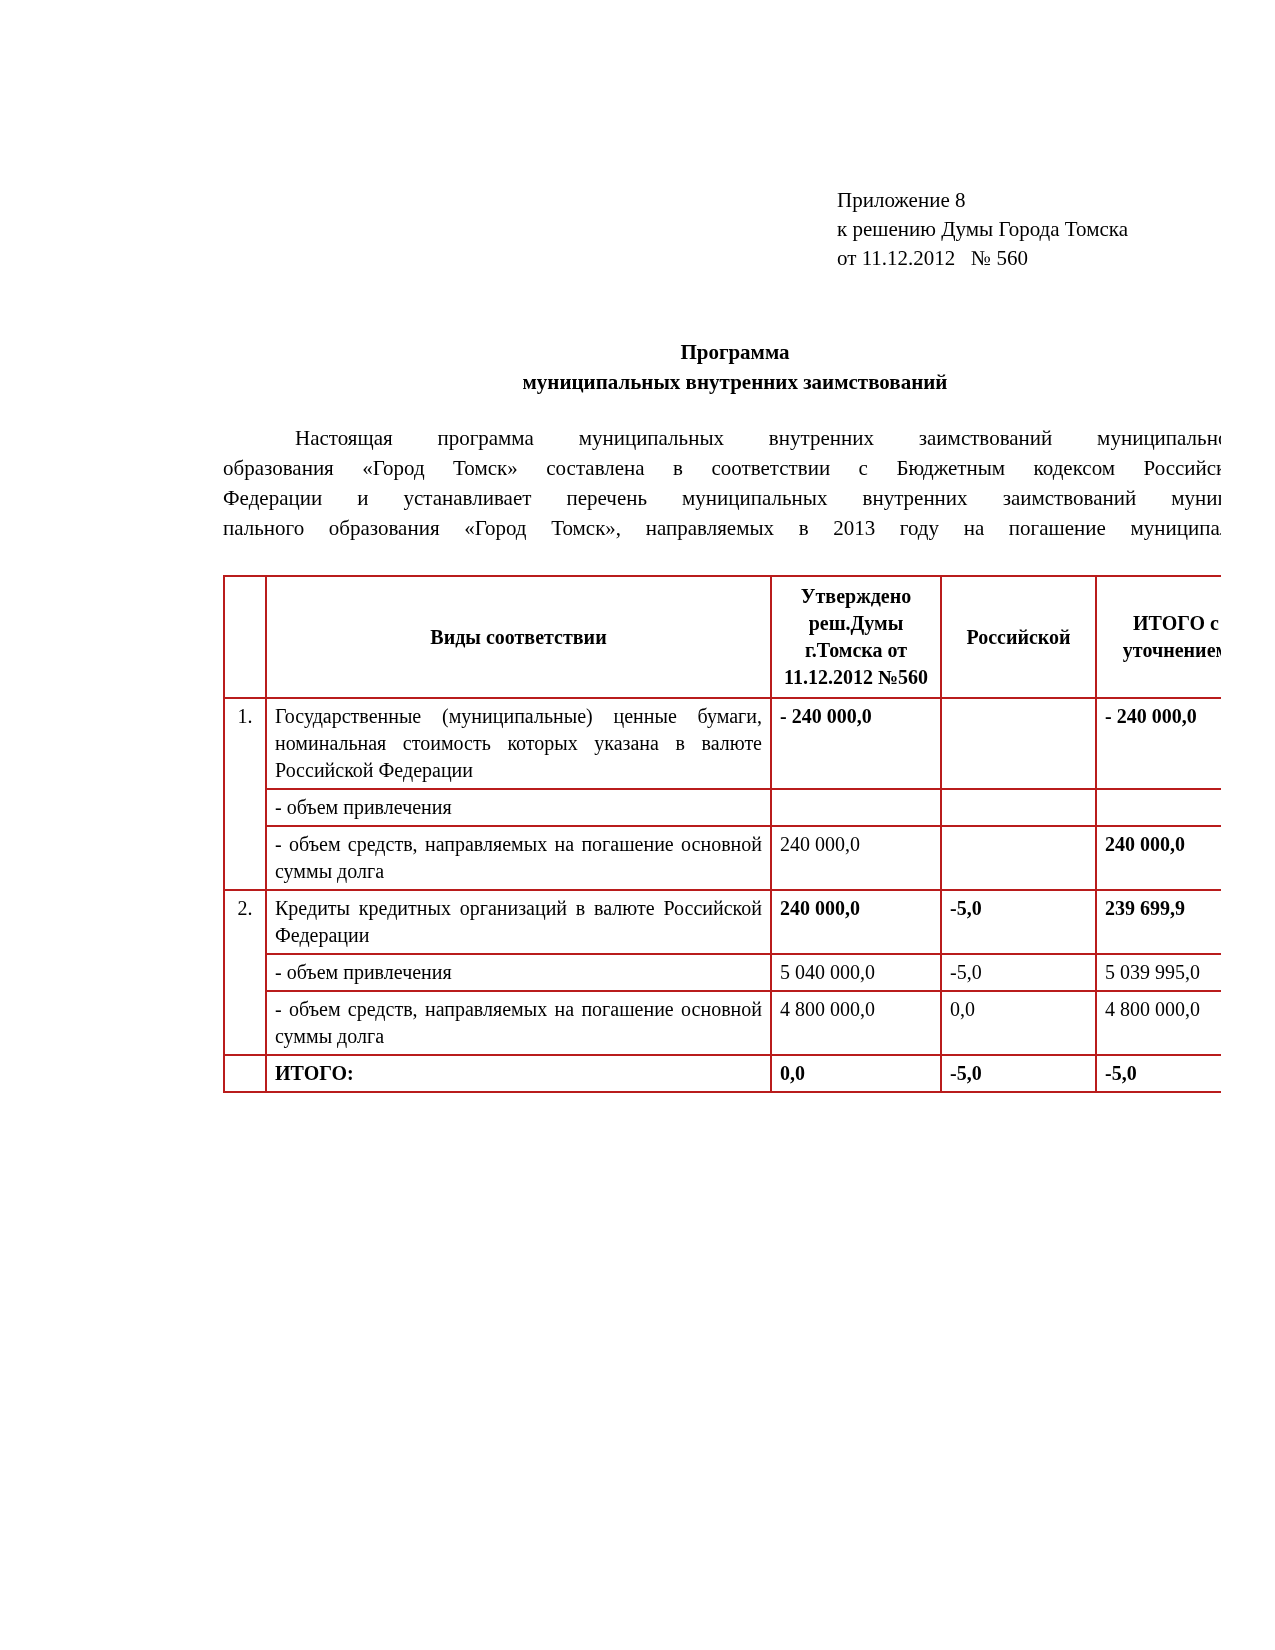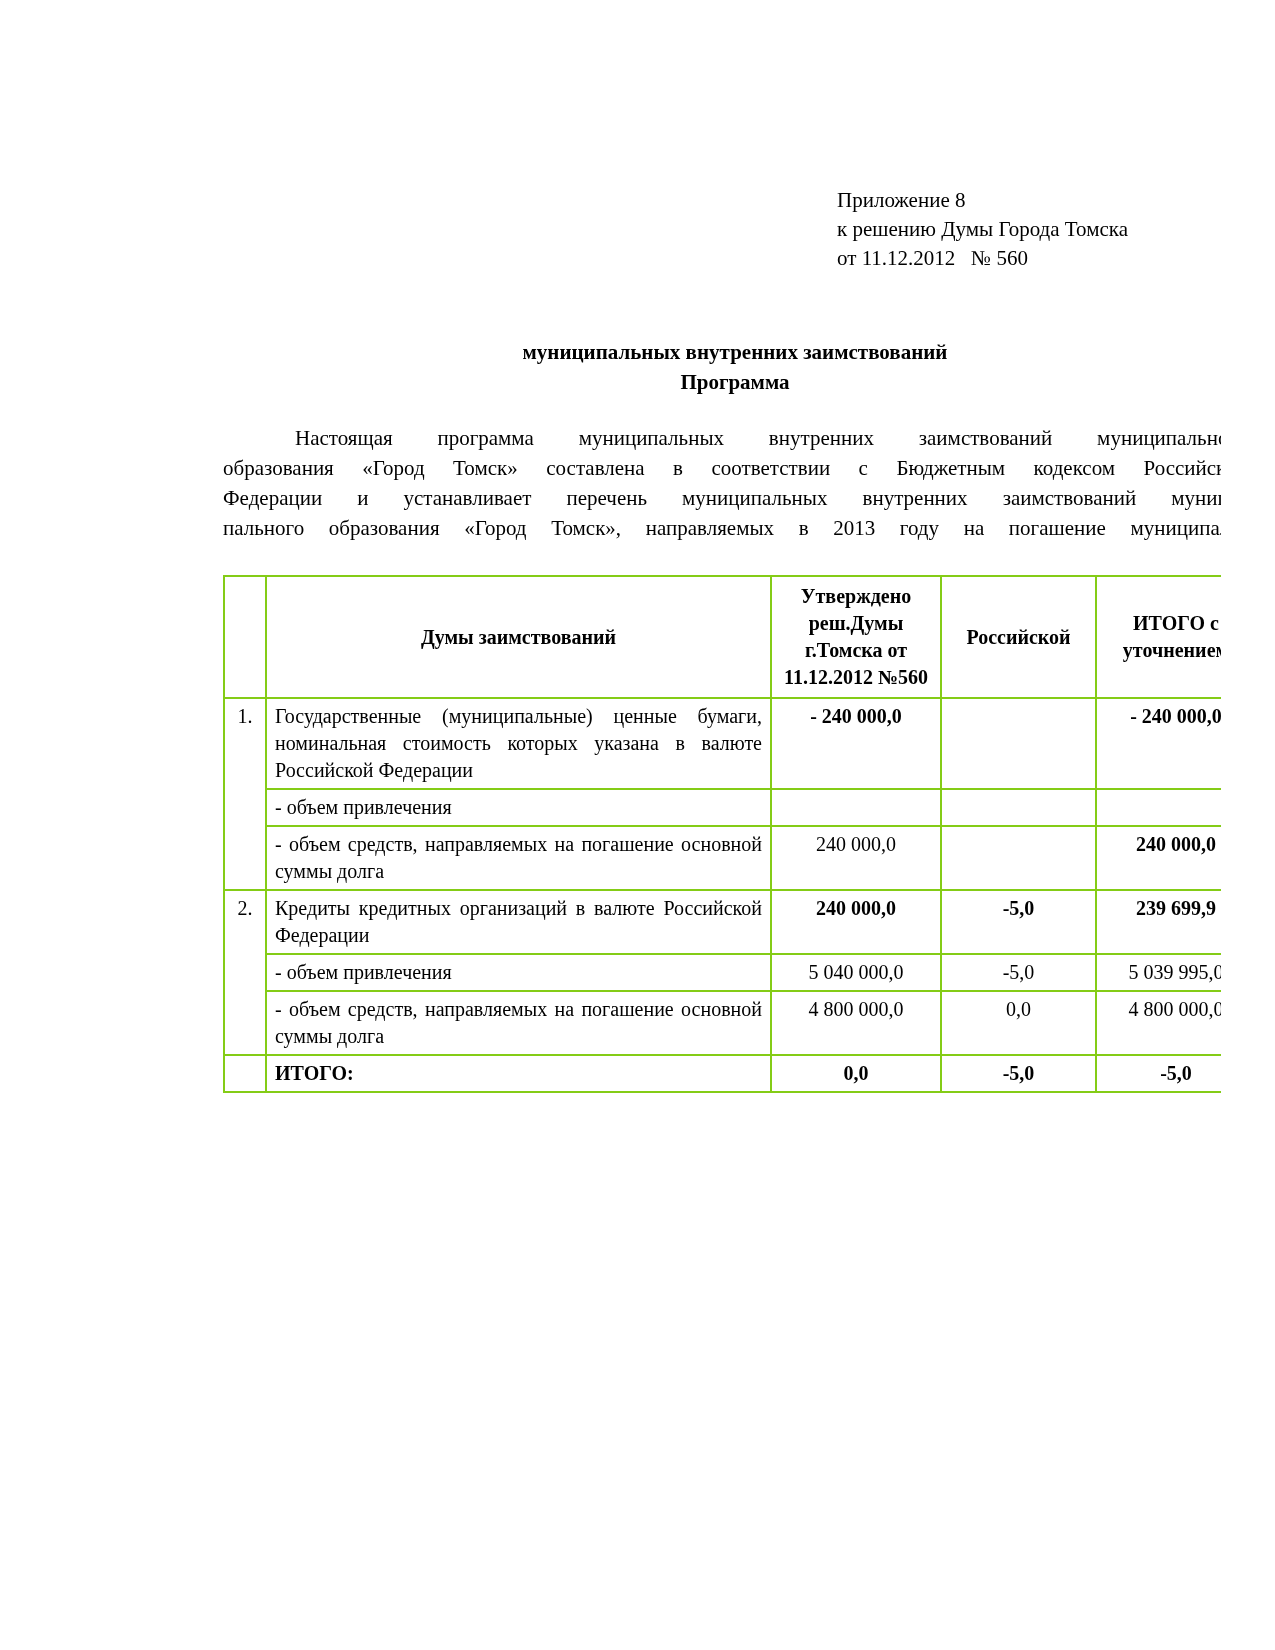--- a/index.html
+++ b/index.html
@@ -61,58 +61,58 @@
     font-size: 20px;
     line-height: 24px;
   }
   table.borrow {
     border-collapse: collapse;
     table-layout: fixed;
     width: 1032px;
     margin-top: 2px;
   }
   table.borrow th, table.borrow td {
-    border: 2px solid #84cc16;
+    border: 2px solid #b91c1c;
     font-size: 20px;
   }
   table.borrow th {
     font-weight: bold;
     text-align: center;
     vertical-align: middle;
     padding: 6px 6px;
     line-height: 27px;
   }
   table.borrow td {
     vertical-align: top;
     padding: 4px 8px;
     line-height: 27px;
   }
   td.num {
     text-align: center;
     padding: 4px 2px;
   }
   td.kind { text-align: justify; }
-  td.val  { text-align: center; }
+  td.val  { text-align: left; }
   .b { font-weight: bold; }
 </style>
 </head>
 <body>
 
 <div class="clip">
   <div class="content">
 
     <div class="ref-block">
       <div>Приложение 8</div>
       <div>к решению Думы Города Томска</div>
       <div>от 11.12.2012   № 560</div>
     </div>
 
     <div class="doc-title">
+      <div>Программа</div>
       <div>муниципальных внутренних заимствований</div>
-      <div>Программа</div>
     </div>
 
     <div class="para">
       <div class="pline first">Настоящая программа муниципальных внутренних заимствований муниципального</div>
       <div class="pline">образования «Город Томск» составлена в соответствии с Бюджетным кодексом Российской</div>
       <div class="pline">Федерации и устанавливает перечень муниципальных внутренних заимствований муници-</div>
       <div class="pline">пального образования «Город Томск», направляемых в 2013 году на погашение муниципаль-</div>
     </div>
 
     <div class="units-note">тыс. руб.</div>
@@ -121,21 +121,21 @@
       <colgroup>
         <col style="width:42px">
         <col style="width:505px">
         <col style="width:170px">
         <col style="width:155px">
         <col style="width:160px">
       </colgroup>
       <thead>
         <tr>
           <th></th>
-          <th>Думы заимствований</th>
+          <th>Виды соответствии</th>
           <th>Утверждено реш.Думы г.Томска от 11.12.2012 №560</th>
           <th>Российской</th>
           <th>ИТОГО с уточнением</th>
         </tr>
       </thead>
       <tbody>
         <tr>
           <td class="num" rowspan="3">1.</td>
           <td class="kind">Государственные (муниципальные) ценные бумаги, номинальная стоимость которых указана в валюте Российской Федерации</td>
           <td class="val b">- 240 000,0</td>

